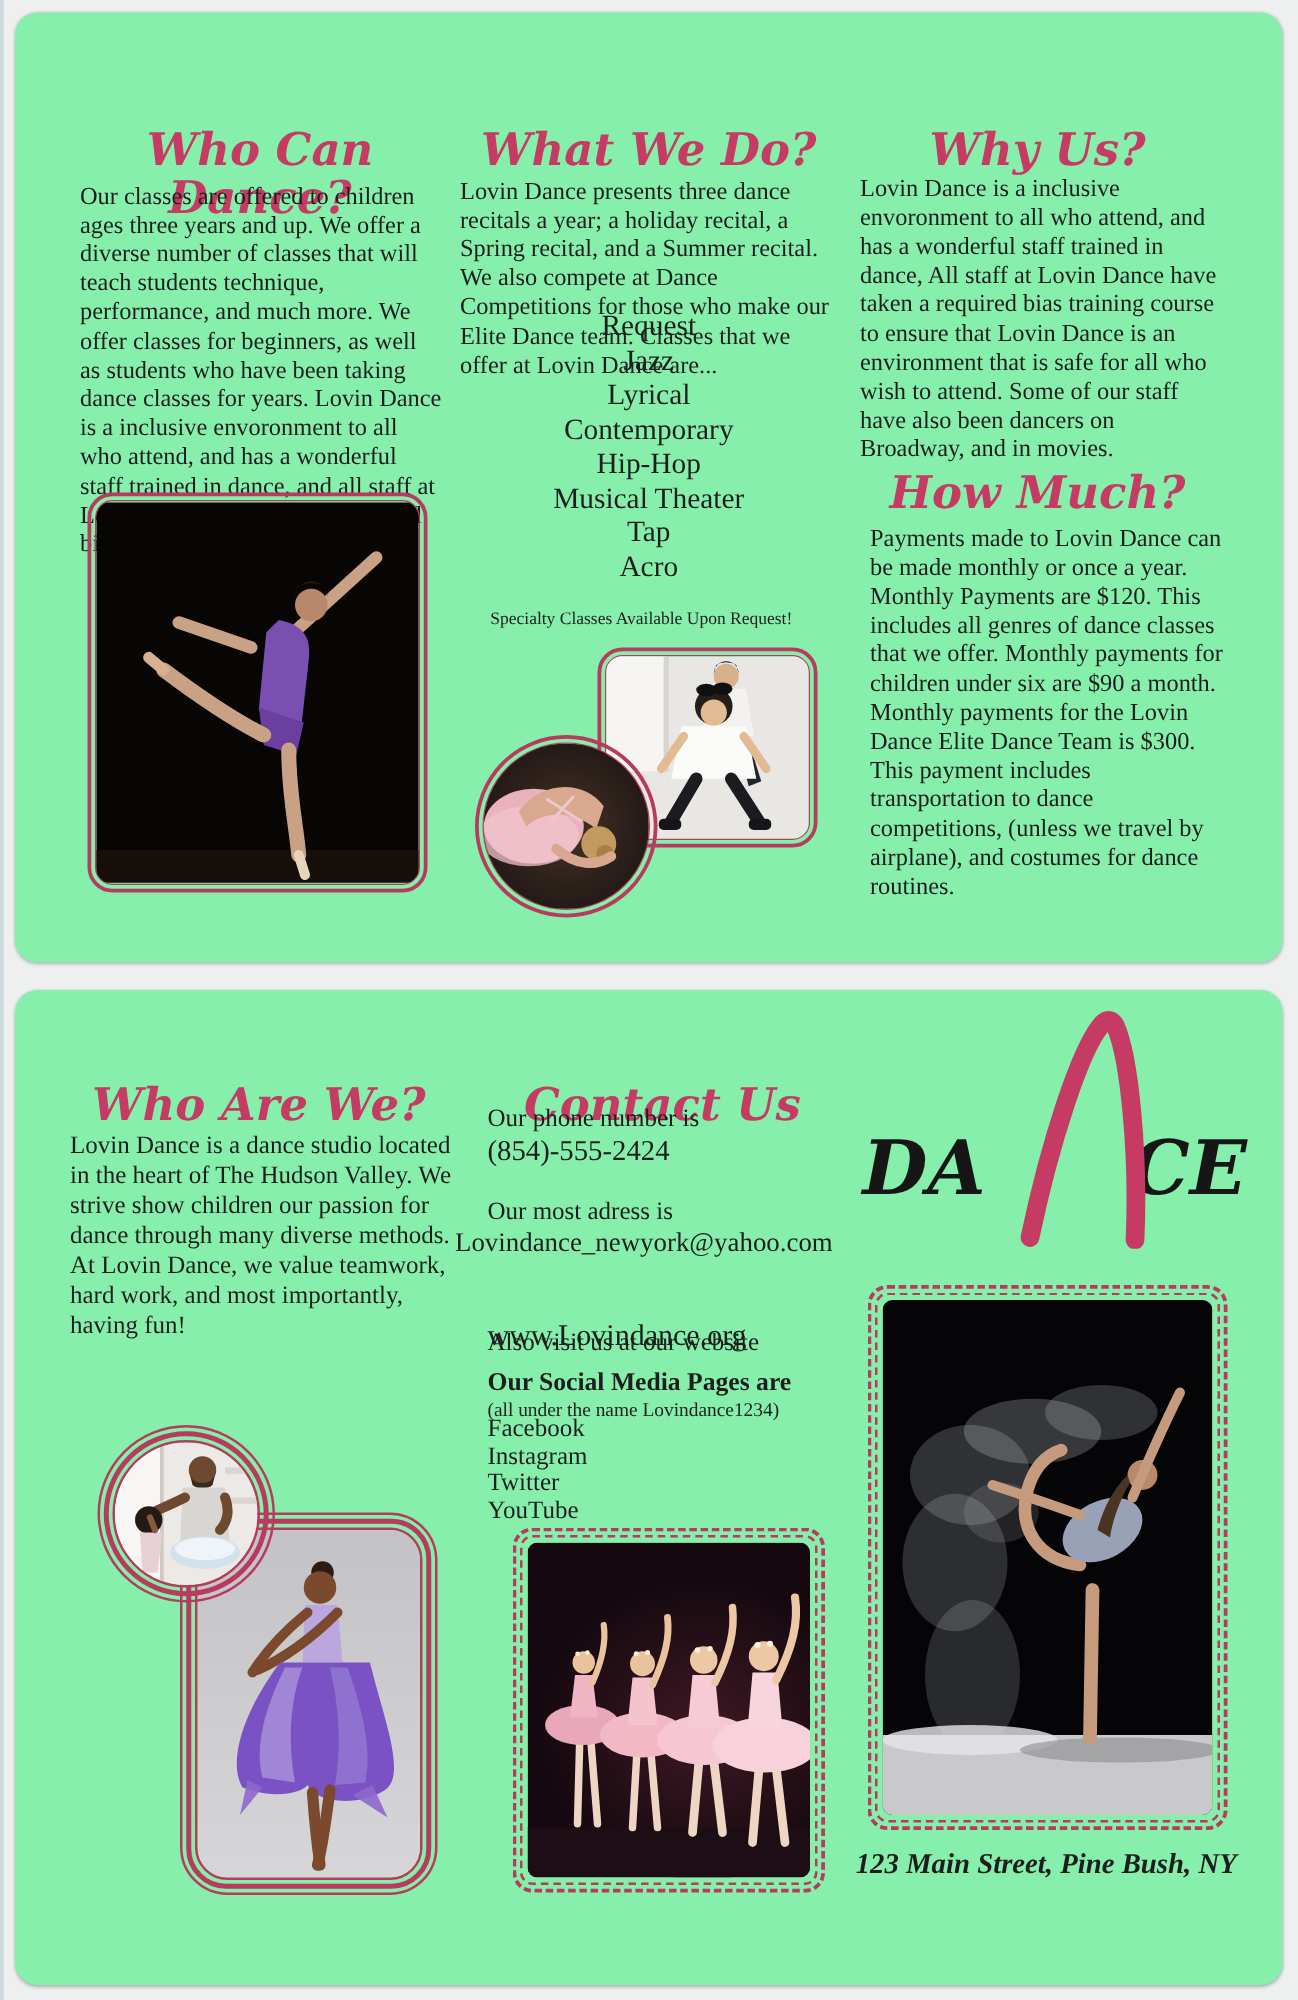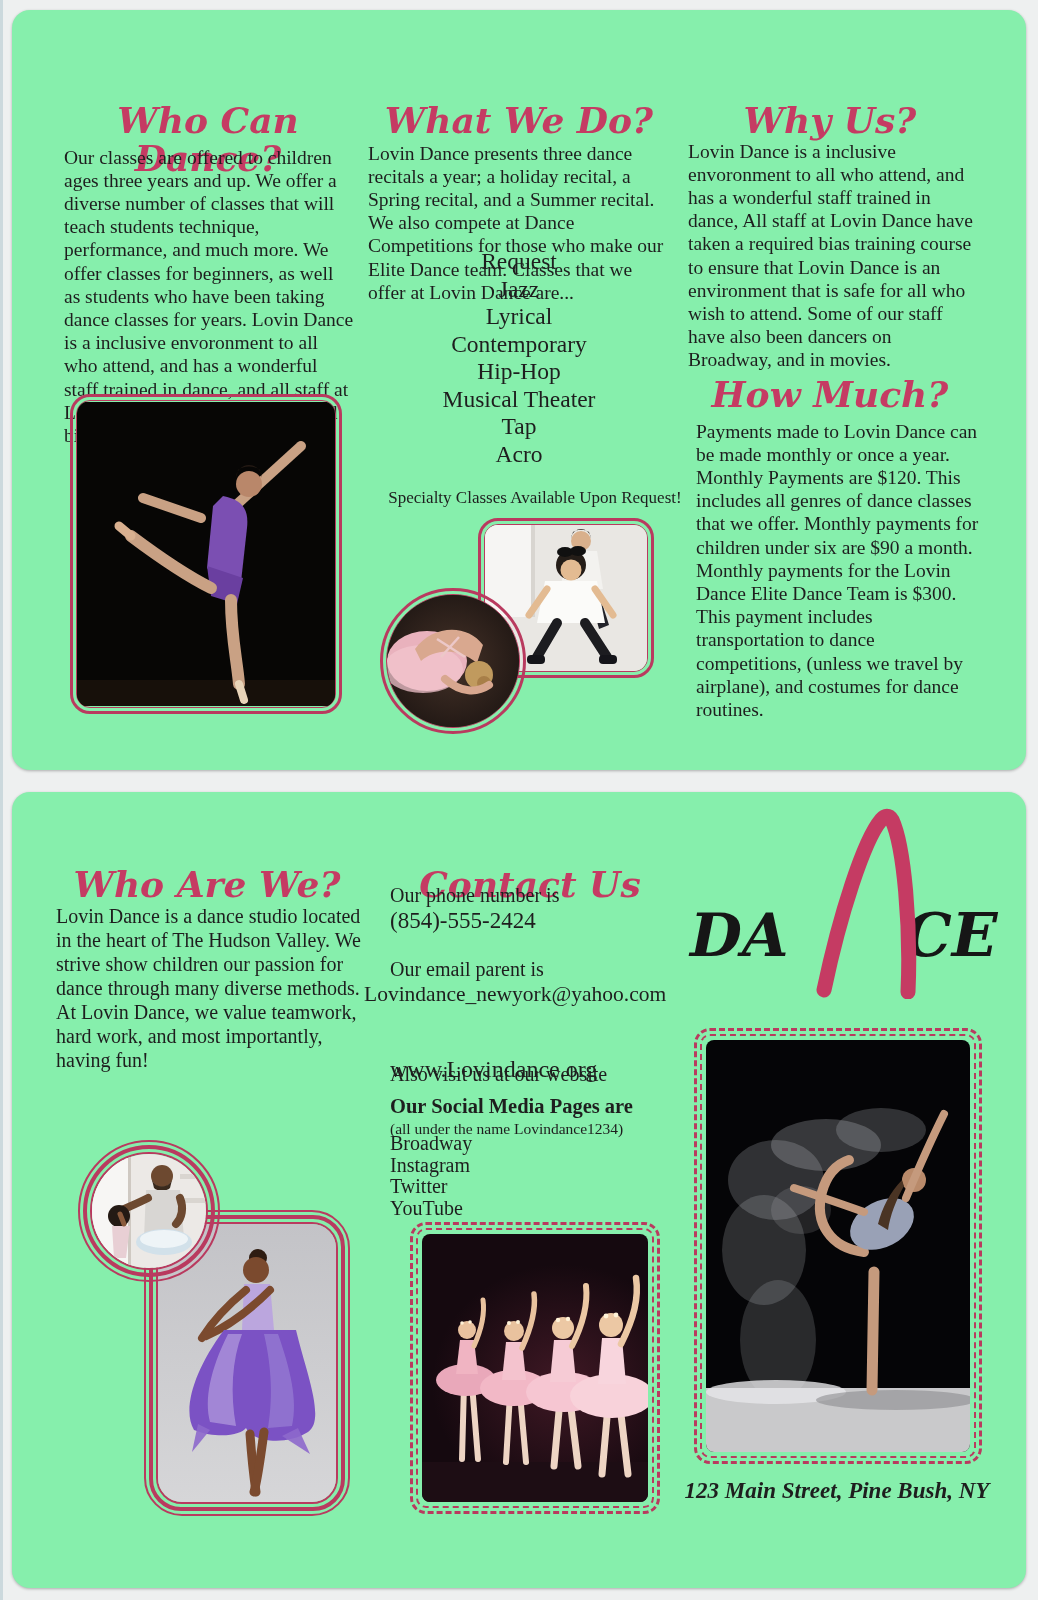--- a/index.html
+++ b/index.html
@@ -30,21 +30,21 @@
   .lace .inner{border-radius:8px;overflow:hidden;width:100%;height:100%;}
   svg{display:block;}
   
   .t1-title{left:50px;top:62px;width:292px;}
   .t1-body{left:52px;top:116px;width:290px;}
   .t1-photo{left:58px;top:384px;width:272px;height:320px;box-sizing:border-box;}
   
   .t2-title{left:352px;top:62px;width:310px;}
   .t2-body{left:356px;top:112px;width:306px;}
   .t2-classes{left:352px;top:238px;width:310px;text-align:center;font-size:23.5px;line-height:27.5px;}
-  .t2-specialty{left:354px;top:478px;width:338px;text-align:center;font-size:17px;}
+  .t2-specialty{left:332px;top:478px;width:338px;text-align:center;font-size:14px;}
   .t2-photo-kids{left:466px;top:508px;width:176px;height:160px;box-sizing:border-box;z-index:1;}
   .t2-photo-circle{left:368px;top:578px;width:146px;height:146px;box-sizing:border-box;z-index:2;}
   
   .t3-title{left:668px;top:62px;width:300px;}
   .t3-body{left:676px;top:110px;width:292px;}
   .t3-title2{left:668px;top:336px;width:300px;}
   .t3-body2{left:684px;top:390px;width:286px;}
   
   .b1-title{left:40px;top:44px;width:310px;}
   .b1-body1{left:44px;top:92px;width:306px;font-size:20px;line-height:1.2;}
@@ -223,28 +223,28 @@
           <path d="M92 210 C94 238 96 254 98 268" stroke="#7b4a2e" stroke-width="9" stroke-linecap="round" fill="none"></path>
           <path d="M106 208 C102 236 100 254 96 268" stroke="#7b4a2e" stroke-width="9" stroke-linecap="round" fill="none"></path>
         </svg>
       </div>
         </div>
     </div>
 
     <h2 class="abs script-title b2-title">Contact Us</h2>
     <div class="abs b2-line b2-phone-label">Our phone number is</div>
     <div class="abs b2-line b2-phone">(854)-555-2424</div>
-    <div class="abs b2-line b2-email-label">Our email parent is</div>
+    <div class="abs b2-line b2-email-label">Our most adress is</div>
     <div class="abs b2-line b2-email">Lovindance_newyork@yahoo.com</div>
     <div class="abs b2-line b2-web-label">Also visit us at our website</div>
     <div class="abs b2-line b2-web">www.Lovindance.org</div>
     <div class="abs b2-line b2-social-label">Our Social Media Pages are</div>
     <div class="abs b2-line b2-social-sub">(all under the name Lovindance1234)</div>
     <div class="abs b2-line b2-social-list">
-      <div>Broadway</div>
+      <div>Facebook</div>
       <div>Instagram</div>
       <div>Twitter</div>
       <div>YouTube</div>
     </div>
 
     <div class="abs lace b2-photo">
       <div class="inner">
         <svg width="100%" height="100%" viewBox="0 0 226 268">
           <rect width="226" height="268" fill="#15090f"></rect>
           <radialGradient id="glow6">

